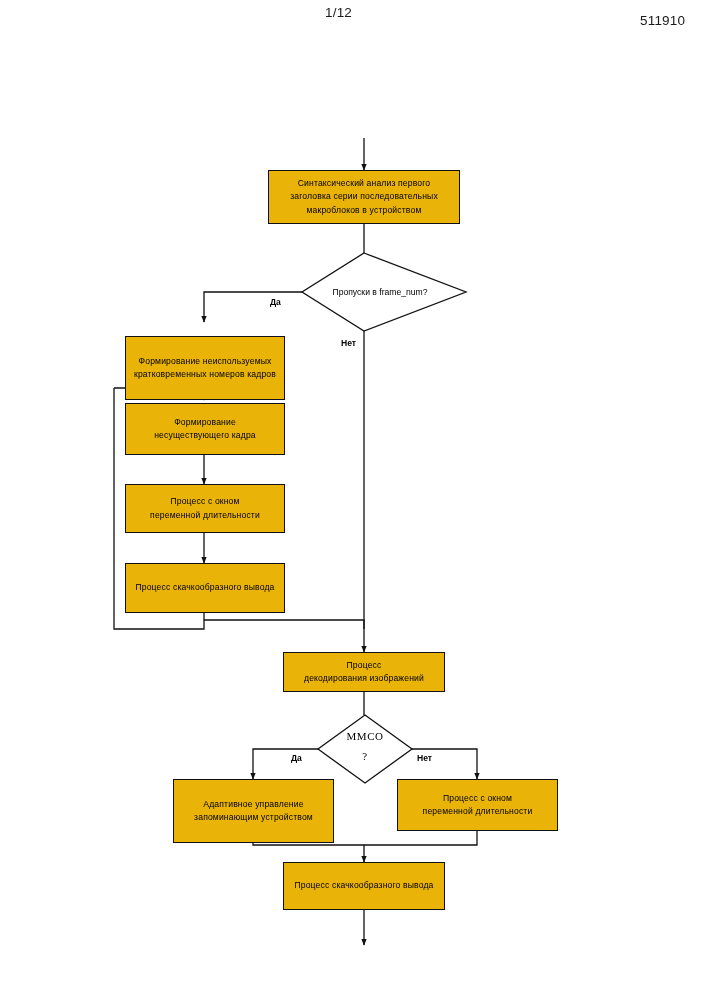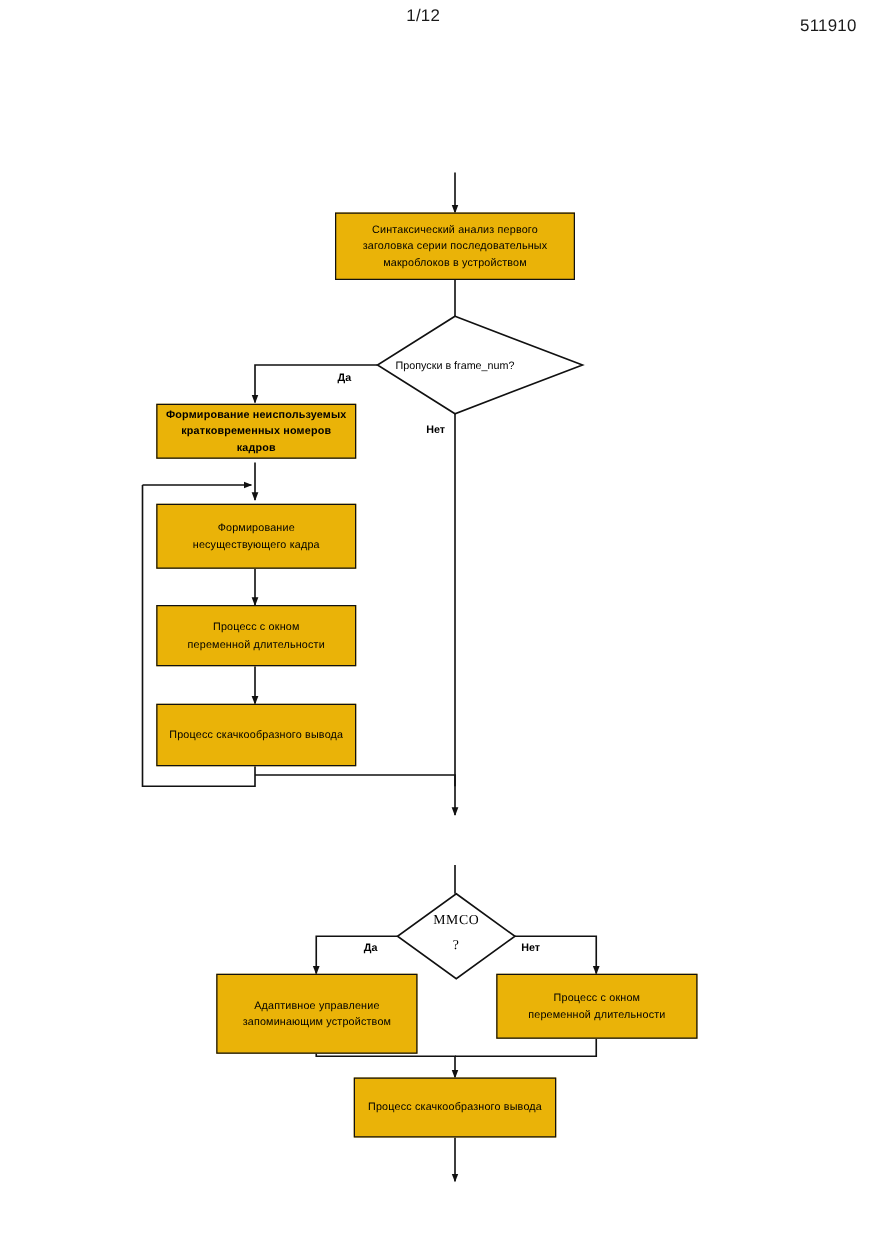--- a/index.html
+++ b/index.html
@@ -143,25 +143,25 @@
   </svg>
 
   <div class="box" style="left:268px; top:170px; width:192px; height:54px;">
     <div>
       <span>Синтаксический анализ первого</span>
       <span>заголовка серии последовательных</span>
       <span>макроблоков в устройством</span>
     </div>
   </div>
 
-  <div class="dlabel" style="left:294px; top:287px; width:140px;">Пропуски в frame_num?</div>
+  <div class="dlabel" style="left:310px; top:287px; width:140px;">Пропуски в frame_num?</div>
   <div class="branch-label" style="left:270px; top:297px;">Да</div>
   <div class="branch-label" style="left:341px; top:338px;">Нет</div>
 
-  <div class="box" style="left:125px; top:323px; width:160px; height:44px;font-weight:bold;">
+  <div class="box" style="left:125px; top:336px; width:160px; height:64px;">
     <div>
       <span>Формирование неиспользуемых</span>
       <span>кратковременных номеров кадров</span>
     </div>
   </div>
 
   <div class="box" style="left:125px; top:403px; width:160px; height:52px;">
     <div>
       <span>Формирование</span>
       <span>несуществующего кадра</span>
@@ -174,20 +174,26 @@
       <span>переменной длительности</span>
     </div>
   </div>
 
   <div class="box" style="left:125px; top:563px; width:160px; height:50px;">
     <div>
       <span>Процесс скачкообразного вывода</span>
     </div>
   </div>
 
+  <div class="box" style="left:283px; top:652px; width:162px; height:40px;">
+    <div>
+      <span>Процесс</span>
+      <span>декодирования изображений</span>
+    </div>
+  </div>
 
   <div class="dlabel serif" style="left:315px; top:730px; width:100px;">MMCO</div>
   <div class="dlabel serif" style="left:315px; top:750px; width:100px;">?</div>
   <div class="branch-label" style="left:291px; top:753px;">Да</div>
   <div class="branch-label" style="left:417px; top:753px;">Нет</div>
 
   <div class="box" style="left:173px; top:779px; width:161px; height:64px;">
     <div>
       <span>Адаптивное управление</span>
       <span>запоминающим устройством</span>

